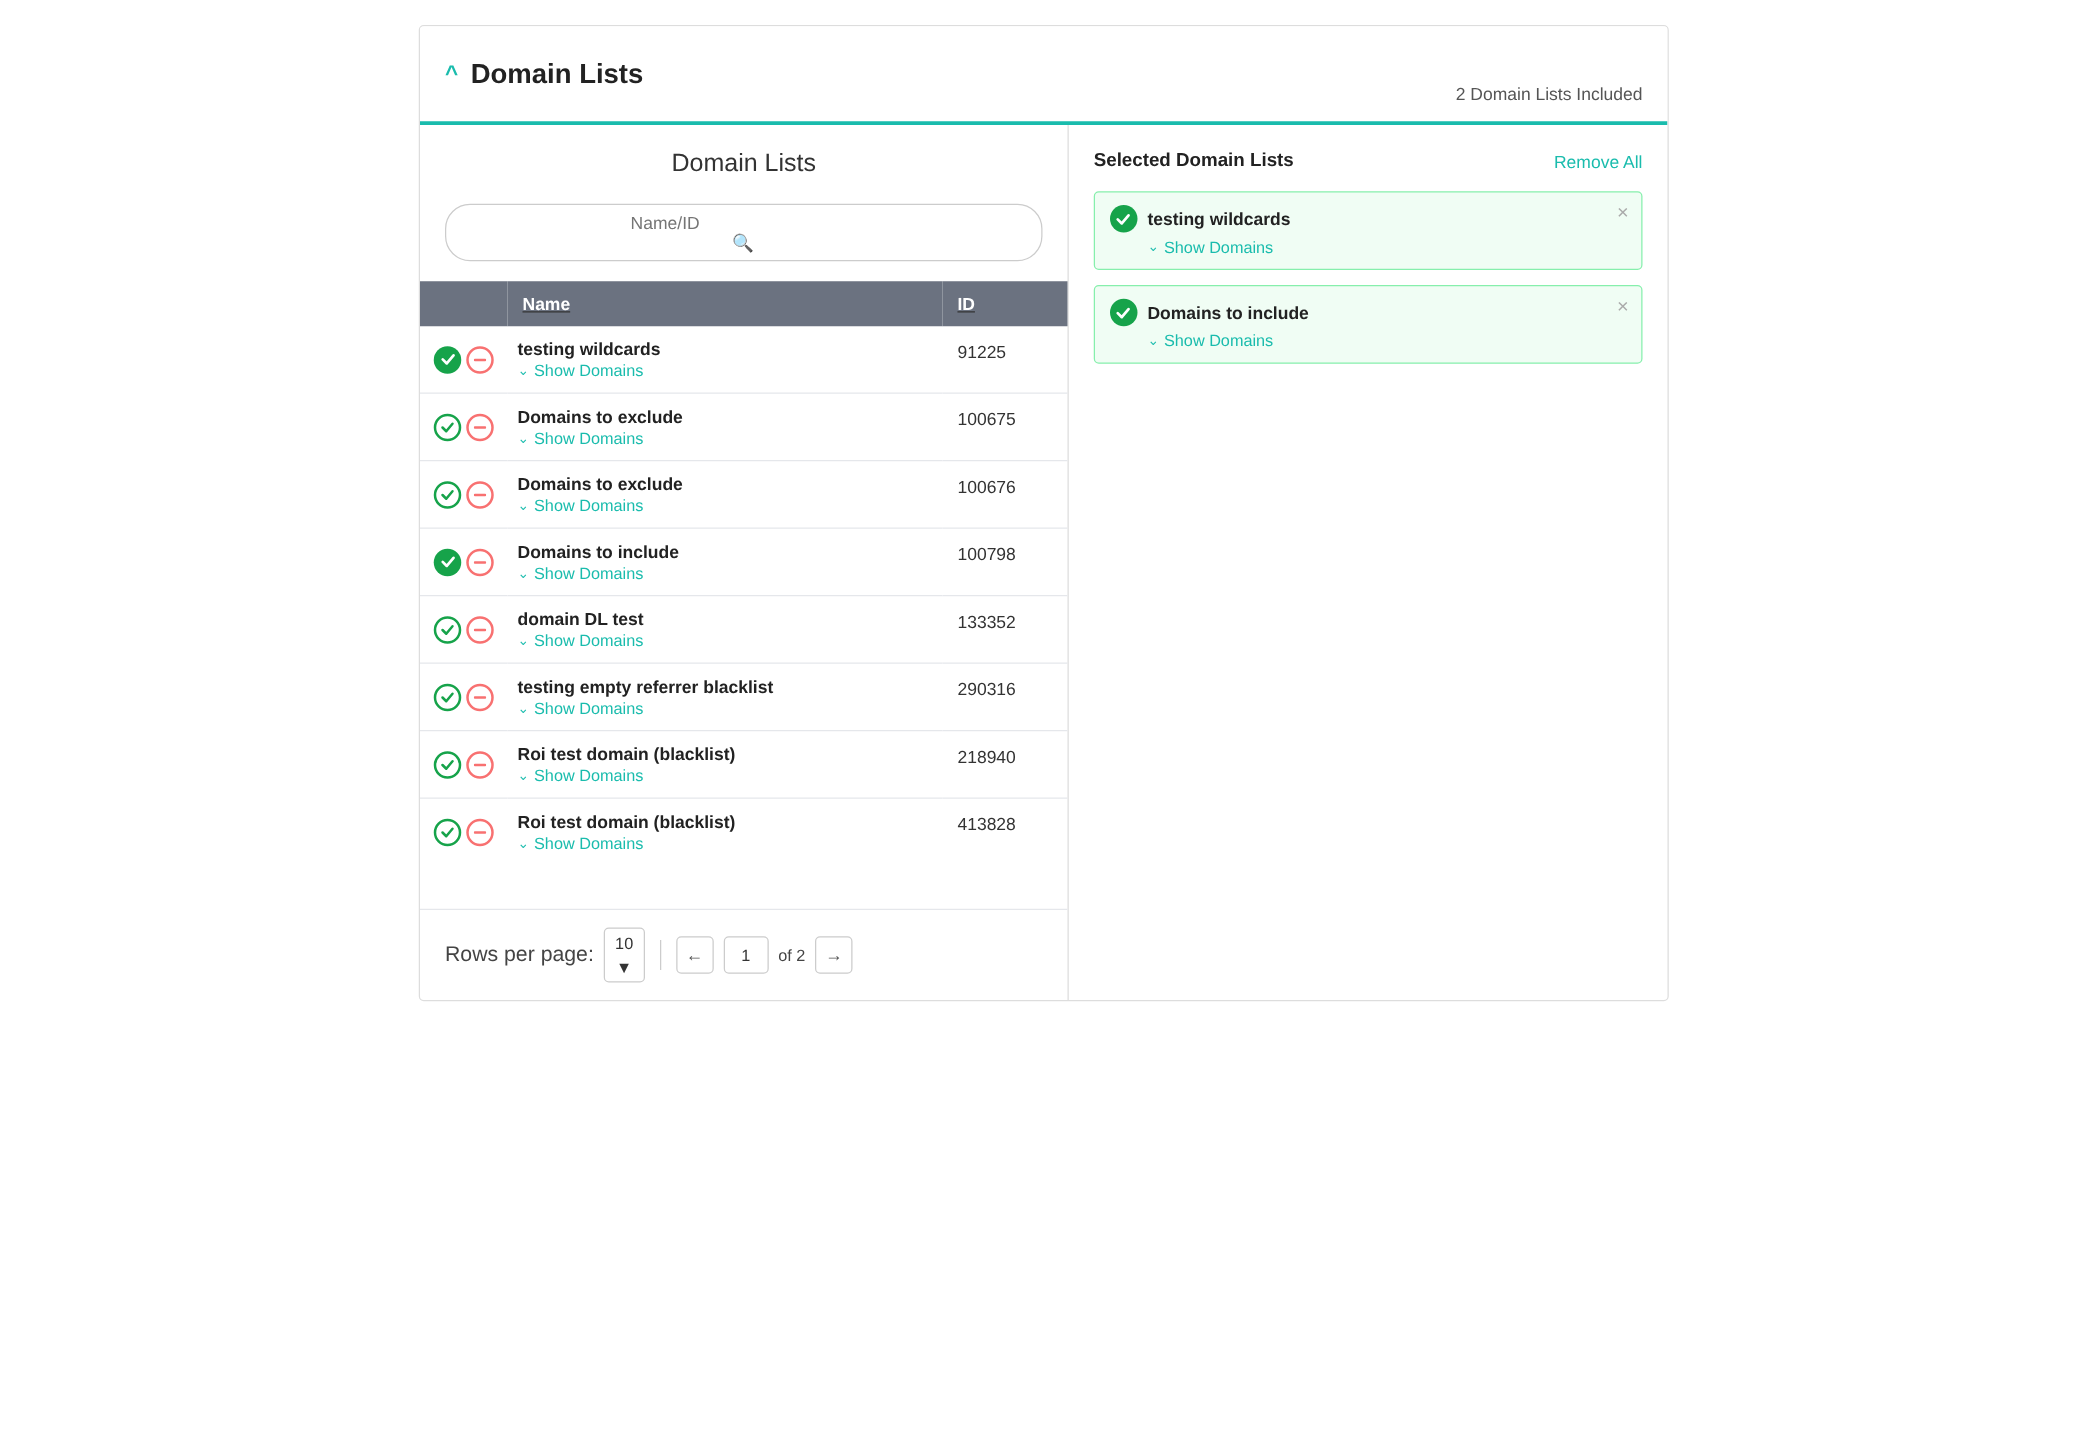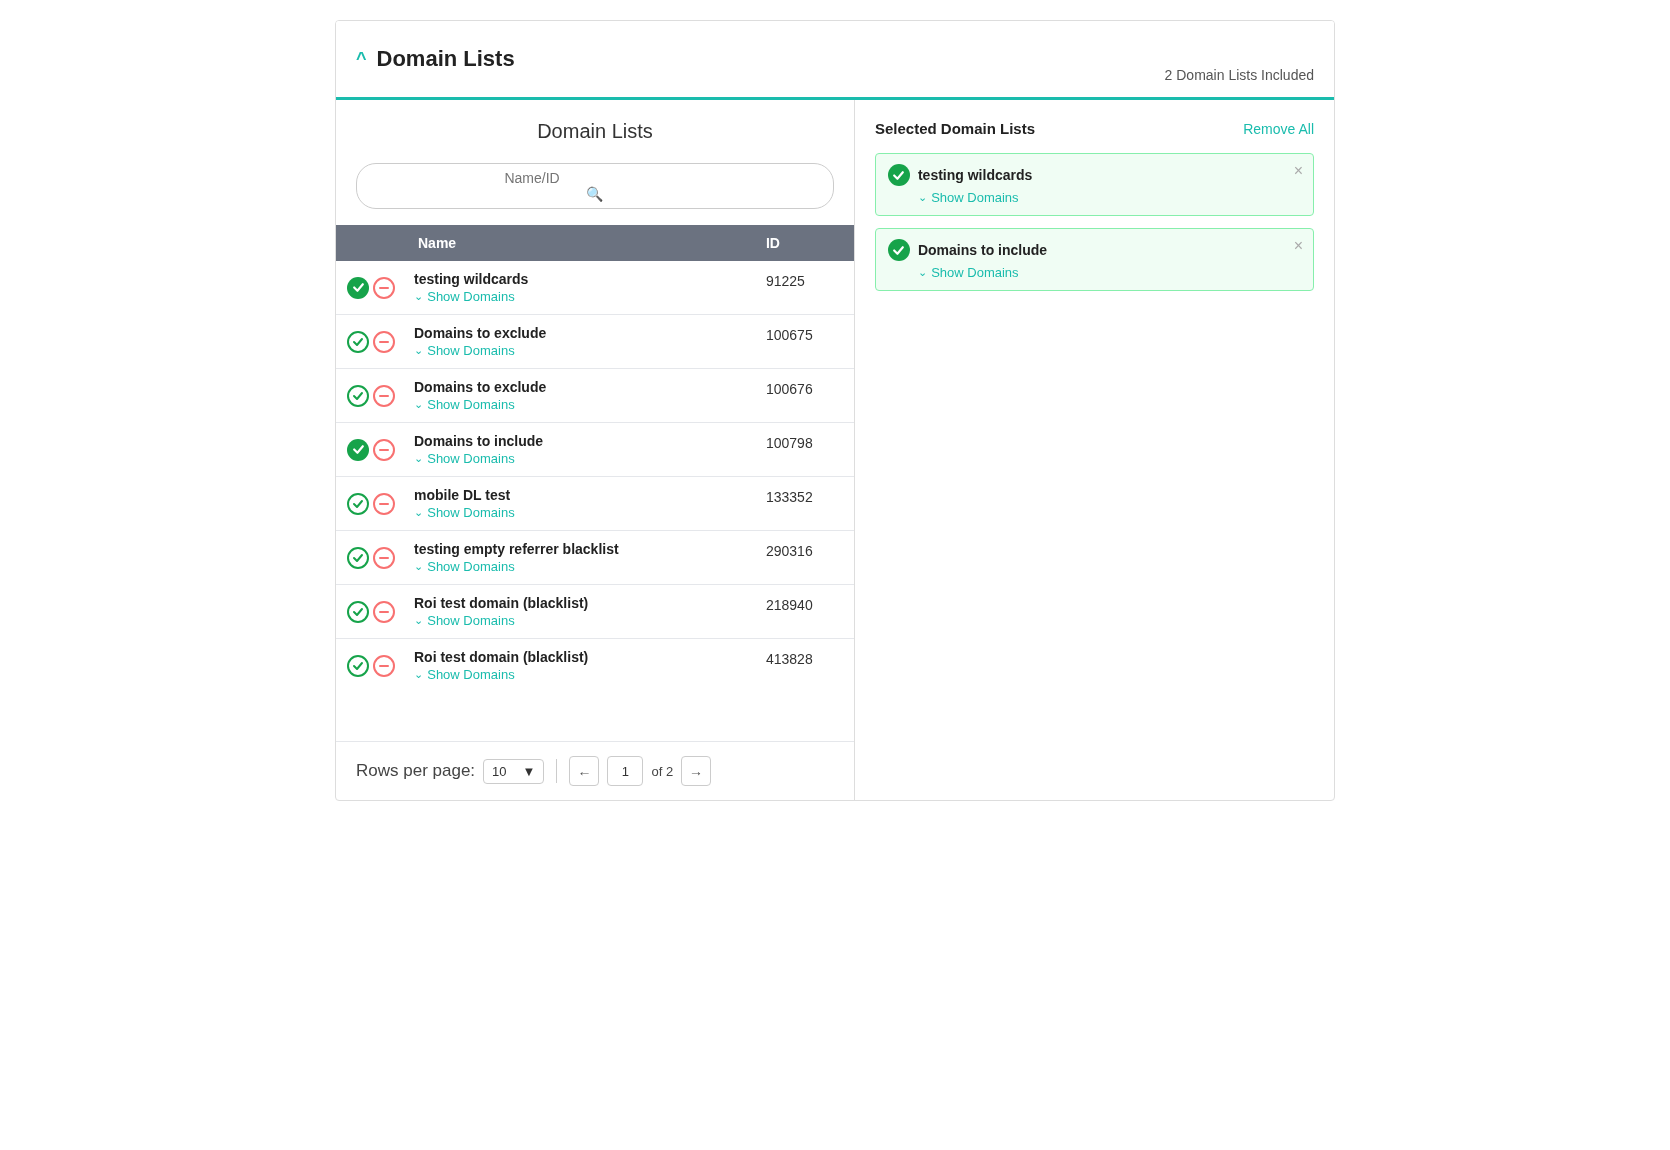--- a/index.html
+++ b/index.html
@@ -107,20 +107,21 @@
       flex: 1;
     }
 
     table {
       width: 100%;
       border-collapse: collapse;
     }
 
     thead tr {
       background: #6b7280;
+      text-decoration: underline;
     }
 
     thead th {
       color: #fff;
       font-weight: 600;
       padding: 10px 12px;
       text-align: left;
       font-size: 14px;
     }
 
@@ -244,23 +245,24 @@
       font-size: 17px;
       color: #444;
     }
 
     .rows-per-page-select {
       display: flex;
       align-items: center;
       border: 1px solid #ccc;
       border-radius: 4px;
       padding: 4px 8px;
-      gap: 16px;
+      gap: 4px;
       cursor: pointer;
       font-size: 13px;
+      flex-direction: column;
     }
 
     .pagination-divider {
       width: 1px;
       height: 24px;
       background: #ccc;
       margin: 0 4px;
     }
 
     .pagination-btn {
@@ -503,21 +505,21 @@
                       </svg>
                     </div>
                     <div class="minus-icon-pink">
                       <svg viewBox="0 0 10 10" fill="none">
                         <line x1="1" y1="5" x2="9" y2="5" stroke="#f87171" stroke-width="2" stroke-linecap="round"></line>
                       </svg>
                     </div>
                   </div>
                 </td>
                 <td class="row-name-cell">
-                  <div class="row-name">mobile DL test</div>
+                  <div class="row-name">domain DL test</div>
                   <div class="show-domains-link">
                     <span class="chevron-down-small">⌄</span>
                     <span>Show Domains</span>
                   </div>
                 </td>
                 <td class="row-id-cell">133352</td>
               </tr>
               <tr>
                 <td>
                   <div class="row-actions">

